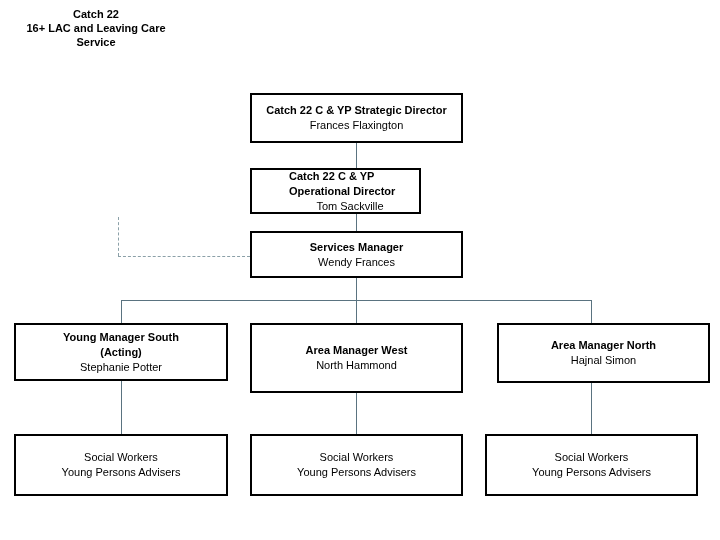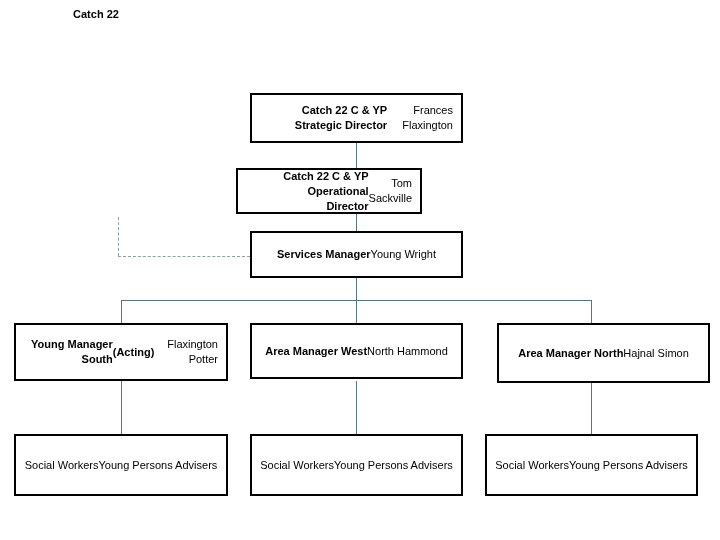--- a/index.html
+++ b/index.html
@@ -21,24 +21,24 @@
     text-align: center;
     font-size: 11px;
     font-weight: bold;
     line-height: 14px;
   }
   .org-box {
     position: absolute;
     background: #ffffff;
     border: 2px solid #000000;
     display: flex;
-    flex-direction: row;
+    flex-direction: column;
     justify-content: center;
     align-items: center;
-    text-align: right;
+    text-align: left;
     font-size: 11px;
     line-height: 15px;
     padding: 2px 8px;
   }
   .box-title { font-weight: bold; }
   .box-person { font-weight: normal; }
   .box-line { font-weight: normal; }
   .conn-v {
     position: absolute;
     width: 1px;
@@ -60,20 +60,21 @@
     border-top: 1px dashed #8ba0a8;
   }
 </style>
 </head>
 <body>
 
 <div class="canvas">
 
   <div class="page-title">
     <div>Catch 22</div>
+    <div>16+ LAC and Leaving Care Service</div>
   </div>
 
   <div class="conn-v" style="left:356px; top:143px; height:25px;"></div>
   <div class="conn-v" style="left:356px; top:214px; height:17px;"></div>
   <div class="conn-v" style="left:356px; top:278px; height:22px;"></div>
   <div class="conn-h" style="left:121px; top:300px; width:471px;"></div>
   <div class="conn-v" style="left:121px; top:300px; height:23px;"></div>
   <div class="conn-v" style="left:356px; top:300px; height:23px;"></div>
   <div class="conn-v" style="left:591px; top:300px; height:23px;"></div>
   <div class="conn-v" style="left:121px; top:381px; height:53px;"></div>
@@ -82,37 +83,37 @@
 
   <div class="conn-dash-v" style="left:118px; top:217px; height:39px;"></div>
   <div class="conn-dash-h" style="left:118px; top:256px; width:132px;"></div>
 
   <div class="org-box" style="left:250px; top:93px; width:213px; height:50px;">
     <div class="box-title">Catch 22 C &amp; YP Strategic Director</div>
     <div class="box-person">Frances Flaxington</div>
   </div>
 
 
-  <div class="org-box" style="left:236px; top:168px; width:186px; height:46px;padding-left:37px;">
+  <div class="org-box" style="left:250px; top:168px; width:171px; height:46px;padding-left:37px;">
     <div class="box-title">Catch 22 C &amp; YP Operational Director</div>
     <div class="box-person">Tom Sackville</div>
   </div>
 
   <div class="org-box" style="left:250px; top:231px; width:213px; height:47px;">
     <div class="box-title">Services Manager</div>
-    <div class="box-person">Young Wright</div>
+    <div class="box-person">Wendy Frances</div>
   </div>
 
   <div class="org-box" style="left:14px; top:323px; width:214px; height:58px;">
     <div class="box-title">Young Manager South</div>
     <div class="box-title">(Acting)</div>
-    <div class="box-person">Flaxington Potter</div>
+    <div class="box-person">Stephanie Potter</div>
   </div>
 
-  <div class="org-box" style="left:250px; top:323px; width:213px; height:56px;">
+  <div class="org-box" style="left:250px; top:323px; width:213px; height:70px;">
     <div class="box-title">Area Manager West</div>
     <div class="box-person">North Hammond</div>
   </div>
 
   <div class="org-box" style="left:497px; top:323px; width:213px; height:60px;">
     <div class="box-title">Area Manager North</div>
     <div class="box-person">Hajnal Simon</div>
   </div>
 
   <div class="org-box" style="left:14px; top:434px; width:214px; height:62px;">

